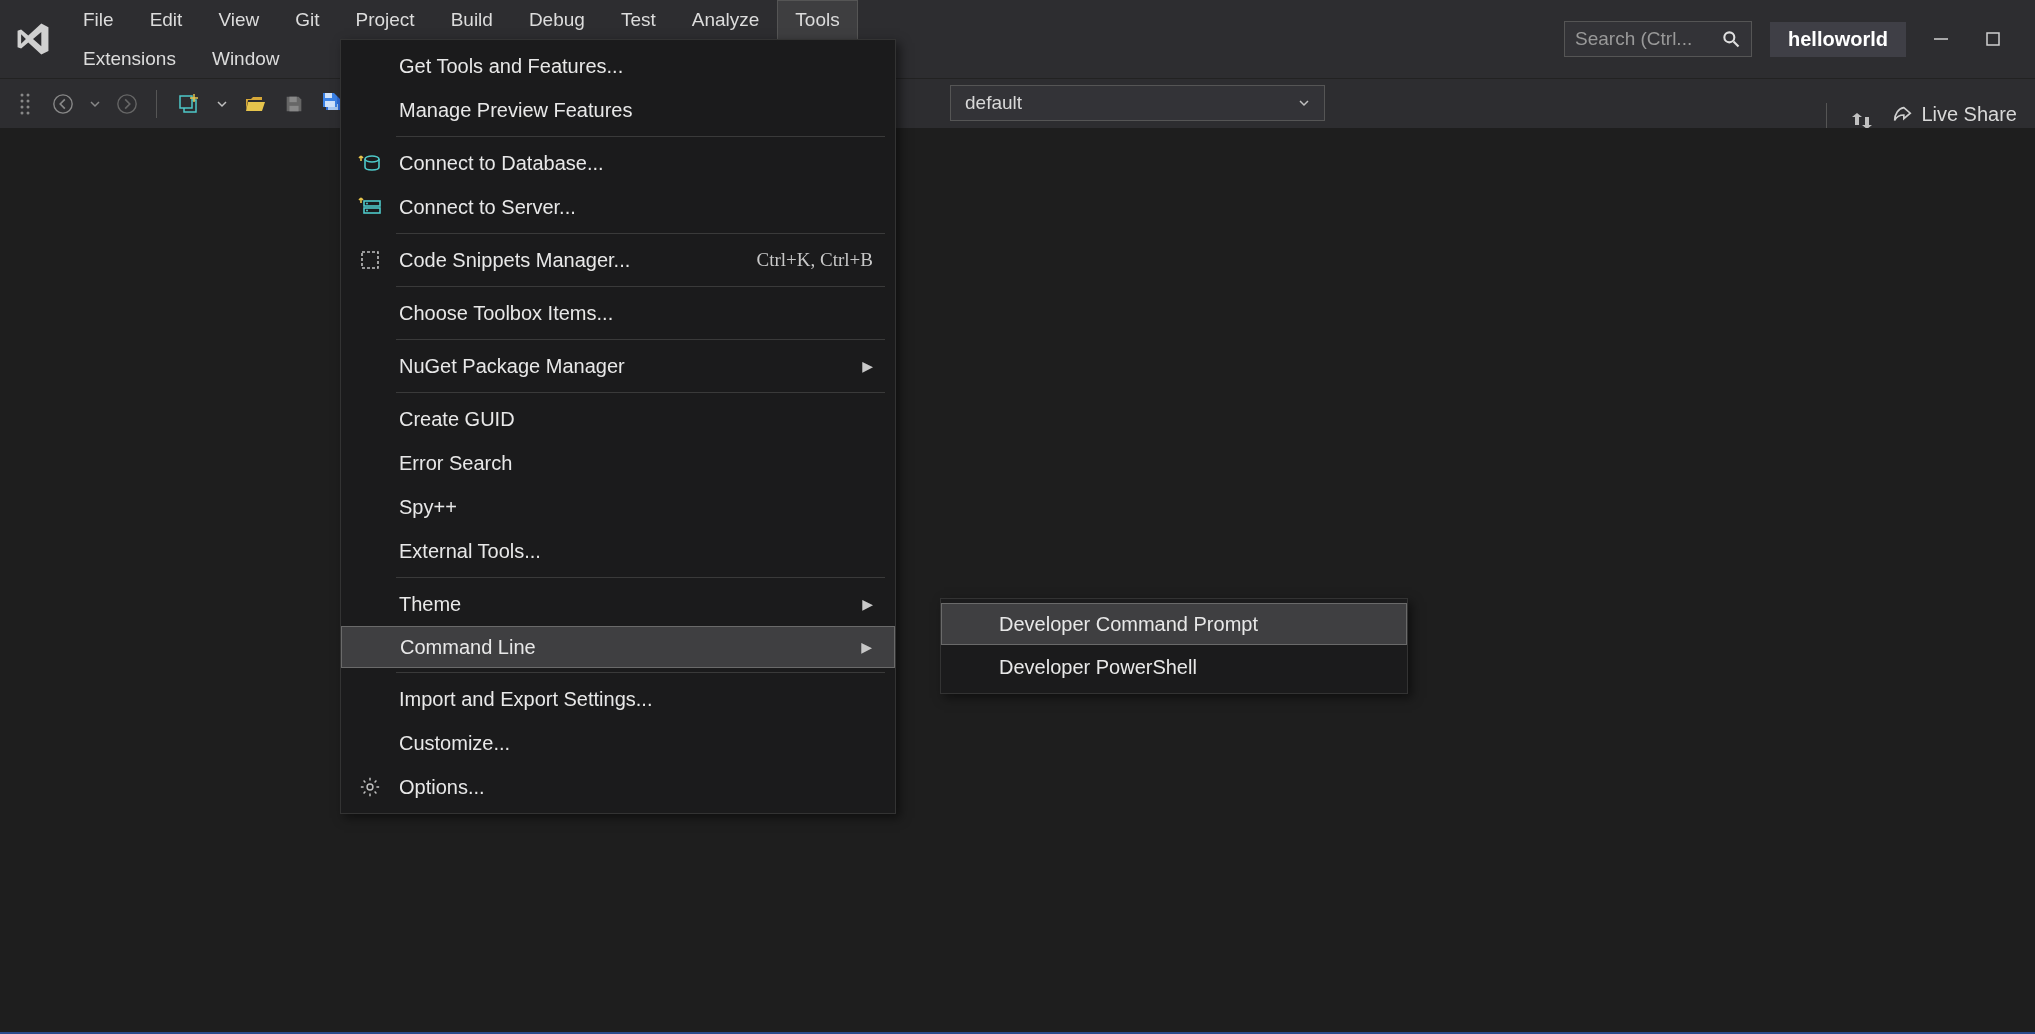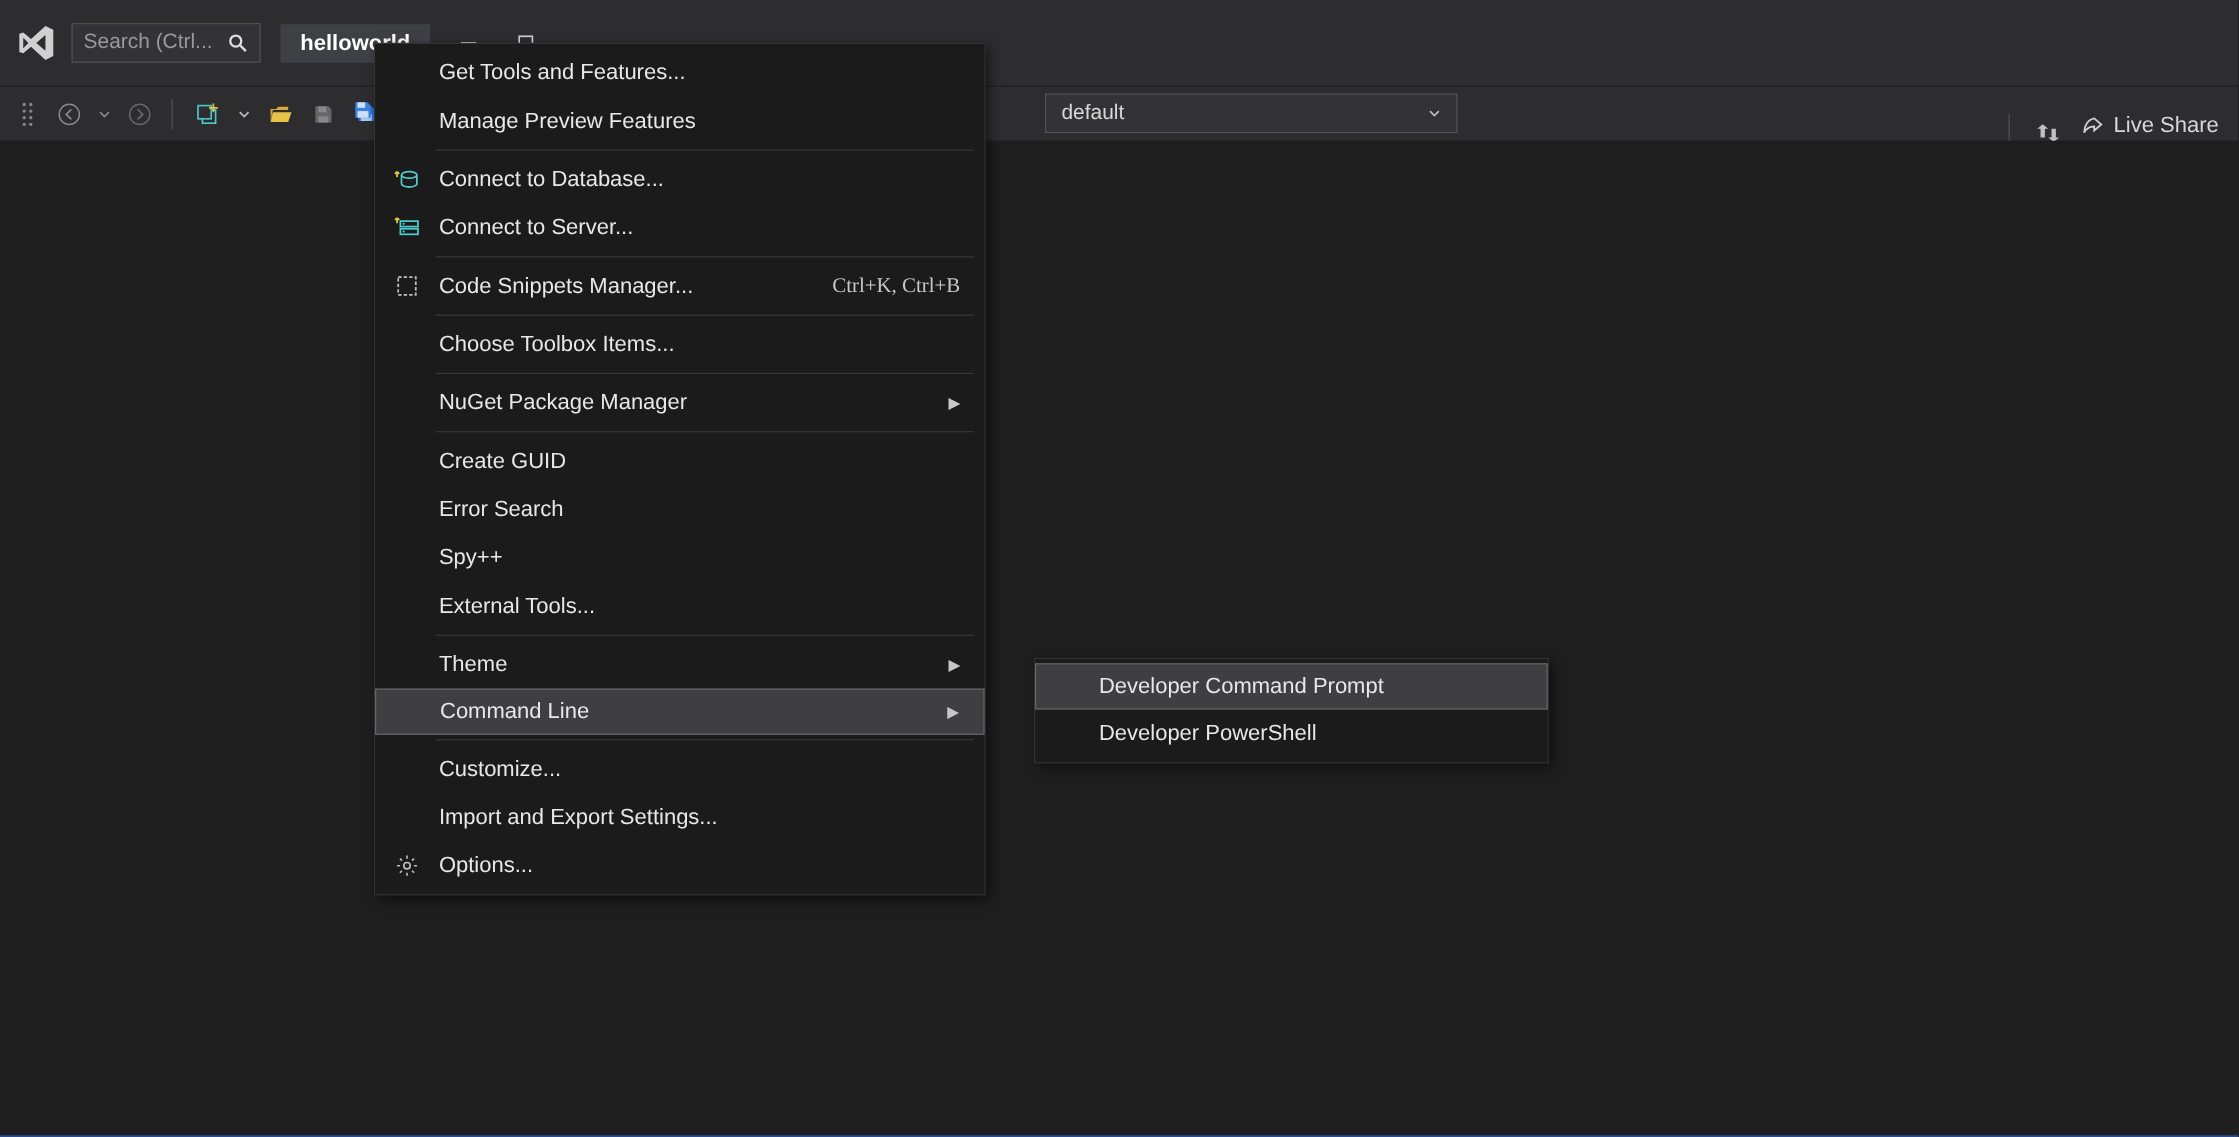--- a/index.html
+++ b/index.html
@@ -59,21 +59,21 @@
 
   .title-right {
     display: flex;
     align-items: center;
     gap: 18px;
     padding-right: 25px;
   }
   .search-box {
     display: flex;
     align-items: center;
-    width: 172px;
+    width: 188px;
     height: 36px;
     border: 1px solid #555;
     background: #333337;
     padding: 0 10px;
     color: #999;
     font-size: 19px;
     justify-content: space-between;
   }
   .search-box .search-icon { color: #e0e0e0; }
 
@@ -198,20 +198,38 @@
 
 <div class="titlebar">
   <div class="logo-cell">
     <span class="vs-logo">
       <svg viewBox="0 0 32 32">
           <path fill="#d0d0d0" d="M23 3l6 3v20l-6 3-11-10-6 5-3-1V9l3-1 6 5L23 3zm0 7l-7 6 7 6V10zM6 12v8l4-4-4-4z"></path>
         </svg>
     </span>
   </div>
 
+  <div class="menu-wrap">
+    <div class="menubar-row">
+      <div class="menu-item">File</div>
+      <div class="menu-item">Edit</div>
+      <div class="menu-item">View</div>
+      <div class="menu-item">Git</div>
+      <div class="menu-item">Project</div>
+      <div class="menu-item">Build</div>
+      <div class="menu-item">Debug</div>
+      <div class="menu-item">Test</div>
+      <div class="menu-item">Analyze</div>
+      <div class="menu-item open">Tools</div>
+    </div>
+    <div class="menubar-row second">
+      <div class="menu-item">Extensions</div>
+      <div class="menu-item">Window</div>
+    </div>
+  </div>
 
   <div class="title-right">
     <div class="search-box">
       <span>Search (Ctrl...</span>
       <span class="search-icon">
         <svg width="20" height="20" viewBox="0 0 24 24">
             <circle cx="10" cy="10" r="6" fill="none" stroke="#e0e0e0" stroke-width="2.5"></circle>
             <line x1="15" y1="15" x2="21" y2="21" stroke="#e0e0e0" stroke-width="2.5"></line>
           </svg>
       </span>
@@ -412,25 +430,25 @@
     <span class="dd-arrow">▶</span>
   </div>
   <div class="dd-item highlight">
     <span class="dd-icon-cell"></span>
     <span class="dd-label">Command Line</span>
     <span class="dd-arrow">▶</span>
   </div>
   <div class="dd-sep"></div>
   <div class="dd-item">
     <span class="dd-icon-cell"></span>
+    <span class="dd-label">Import and Export Settings...</span>
+  </div>
+  <div class="dd-item">
+    <span class="dd-icon-cell"></span>
     <span class="dd-label">Customize...</span>
-  </div>
-  <div class="dd-item">
-    <span class="dd-icon-cell"></span>
-    <span class="dd-label">Import and Export Settings...</span>
   </div>
   <div class="dd-item">
     <span class="dd-icon-cell">
       <svg width="22" height="22" viewBox="0 0 24 24">
           <circle cx="12" cy="12" r="3.2" fill="none" stroke="#c0c0c0" stroke-width="1.6"></circle>
           <path d="M12 2v3M12 19v3M2 12h3M19 12h3M5 5l2 2M17 17l2 2M19 5l-2 2M7 17l-2 2" stroke="#c0c0c0" stroke-width="1.6"></path>
         </svg>
     </span>
     <span class="dd-label">Options...</span>
   </div>

